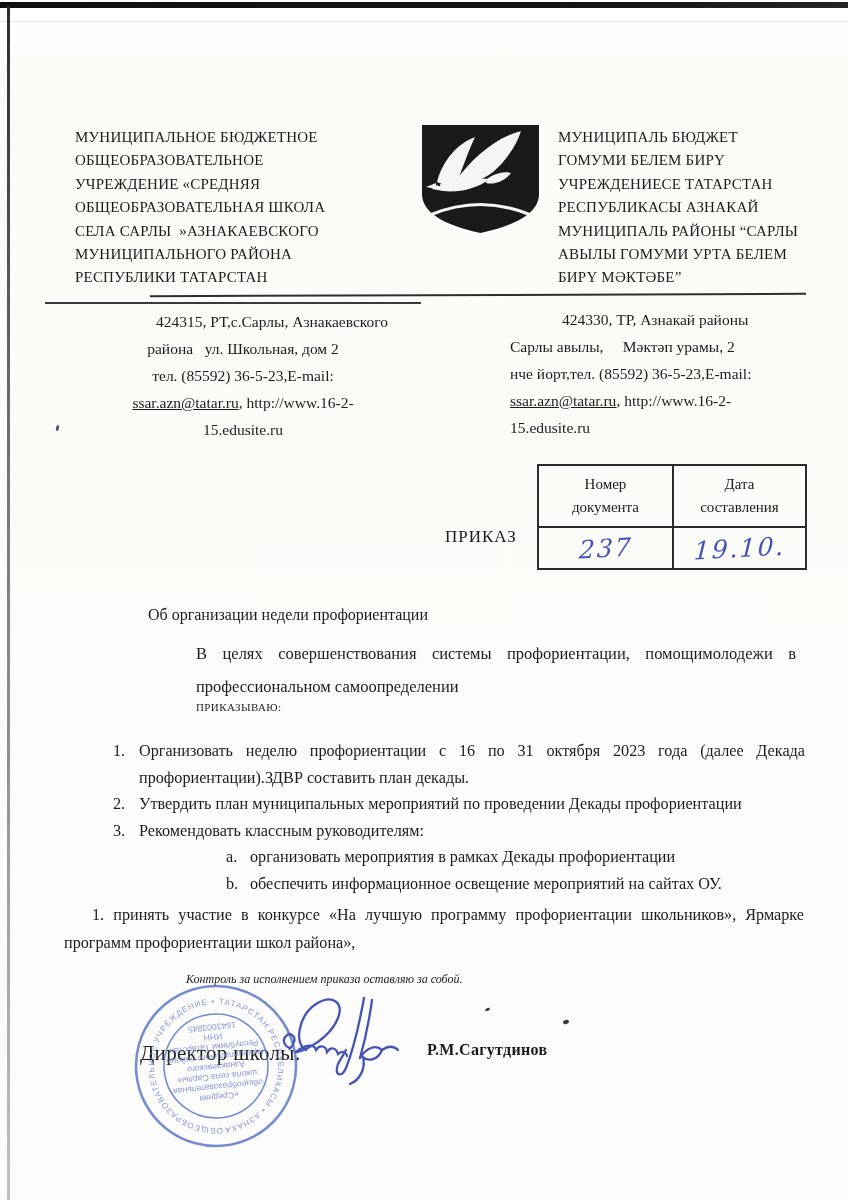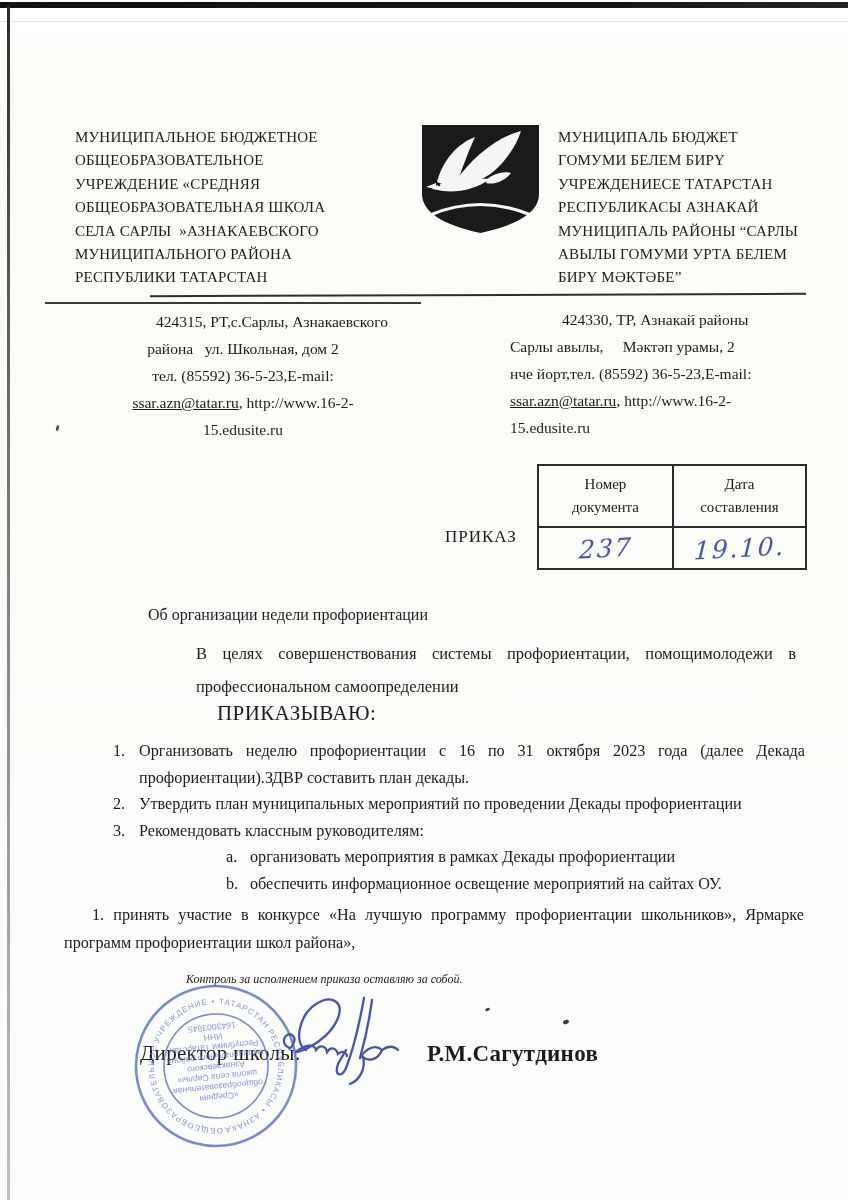--- a/index.html
+++ b/index.html
@@ -31,32 +31,32 @@
   .tr{display:flex;}
   .th{width:145px;box-sizing:border-box;height:60px;display:flex;align-items:center;justify-content:center;text-align:center;font-size:15px;line-height:23px;white-space:pre-line;}
   .td{width:133px;box-sizing:border-box;height:40px;display:flex;align-items:center;justify-content:center;}
   .cell-r{border-left:2px solid #2b2b2b;}
   .row2{border-top:2px solid #2b2b2b;}
   .hand{font-family:"DejaVu Serif",serif;font-style:italic;color:#4653b4;font-size:25px;letter-spacing:2px;transform:rotate(-3deg) skewX(-6deg);}
   .prikaz-label{left:445px;top:527px;font-size:17px;letter-spacing:1px;}
   
   .subject{left:148px;top:606px;font-size:16px;}
   .preamble{left:196px;top:637px;width:600px;font-size:16.5px;line-height:33px;text-align:justify;}
-  .resolve{left:196px;top:701px;font-size:21px;letter-spacing:.4px;margin-left:21px;}
+  .resolve{left:196px;top:701px;font-size:11px;letter-spacing:.4px;}
   .olist{left:113px;top:738px;width:692px;font-size:16.2px;line-height:26.5px;}
   .oitem{display:flex;margin:0;}
   .marker{flex:0 0 26px;}
   .itext{flex:1;text-align:justify;}
   .subitem{display:flex;padding-left:113px;}
   .submarker{flex:0 0 24px;}
   .p4{left:64px;top:901px;width:740px;font-size:16.2px;line-height:28px;text-align:justify;text-indent:28px;}
   .control{left:186px;top:972px;font-size:12px;font-style:italic;}
   
   .director{left:140px;top:1041px;font-size:21px;font-weight:normal;letter-spacing:.3px;}
-  .sig-name{left:427px;top:1041px;font-size:23px;font-weight:bold;letter-spacing:.3px;}
+  .sig-name{left:427px;top:1041px;font-size:16px;font-weight:bold;letter-spacing:.3px;}
   .stamp{left:132px;top:982px;opacity:.82;filter:blur(.2px);pointer-events:none;}
   .signature{left:276px;top:986px;}
 </style>
 </head>
 <body>
 
 <div class="scan">
 
   <div class="abs frame-top"></div>
   <div class="abs frame-faint"></div>

